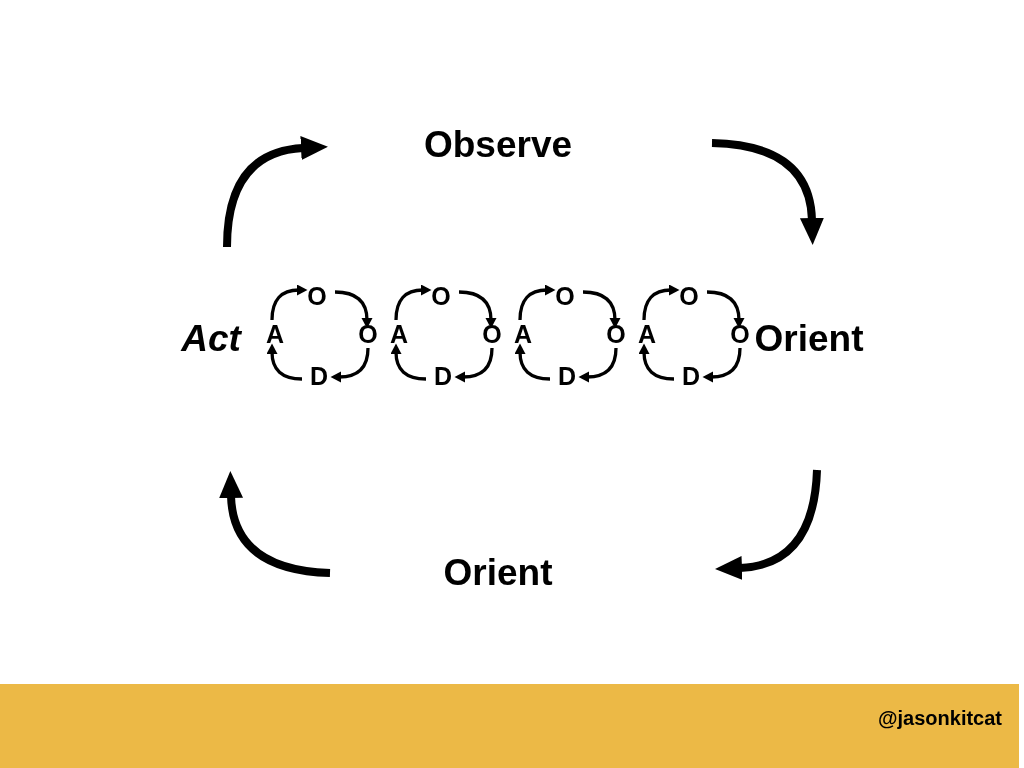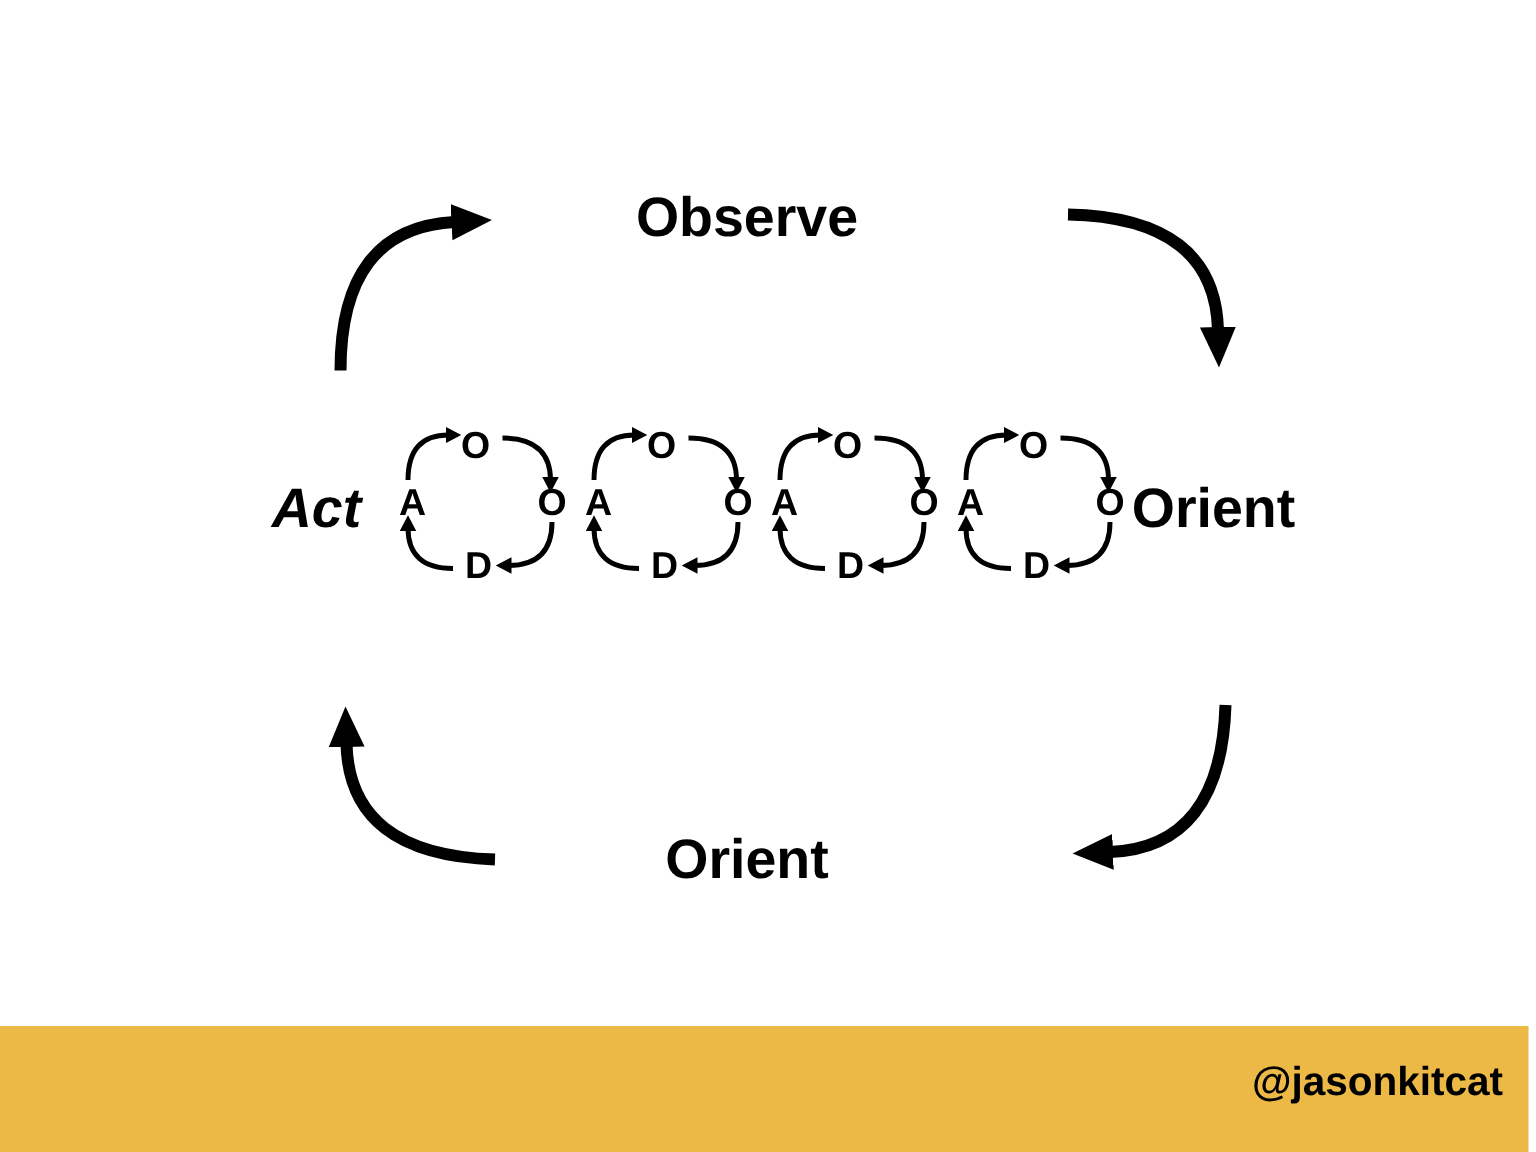--- a/index.html
+++ b/index.html
@@ -71,21 +71,21 @@
     left: 0;
     top: 684px;
     width: 1019px;
     height: 84px;
     background: #ECB946;
   }
   .footer-handle {
     position: absolute;
     right: 17px;
     top: 24px;
-    font-size: 27px;
+    font-size: 20px;
     font-weight: bold;
     color: #000000;
     white-space: nowrap;
     line-height: 1;
   }
 </style>
 </head>
 <body>
 
 <div class="slide">

